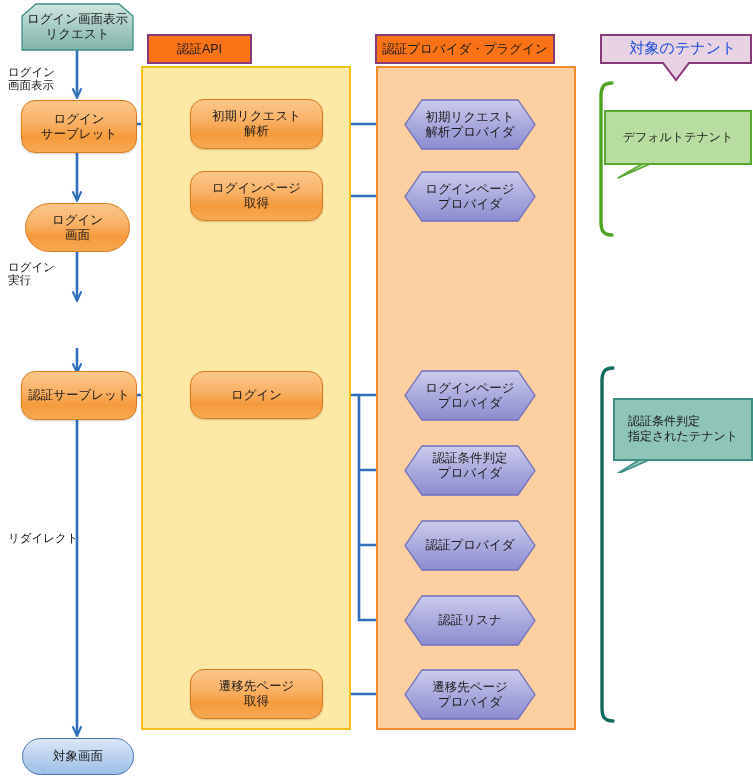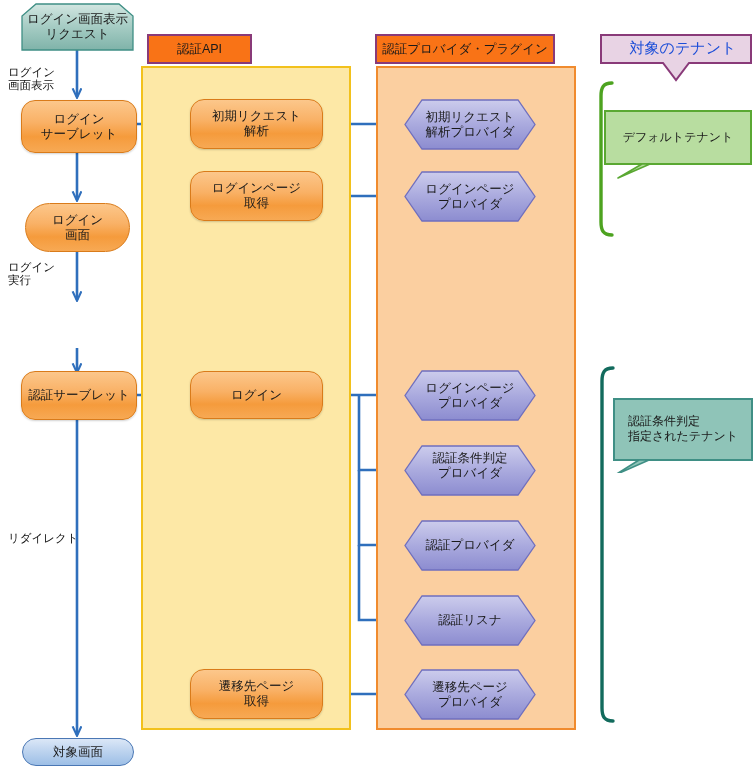--- a/index.html
+++ b/index.html
@@ -216,21 +216,21 @@
   <div class="node stadium" style="left:25px;top:203px;width:105px;height:49px;">
     <span>ログイン
 画面</span>
   </div>
 
 
   <div class="node proc" style="left:21px;top:371px;width:116px;height:49px;">
     <span>認証サーブレット</span>
   </div>
 
-  <div class="node stadium-blue" style="left:22px;top:738px;width:112px;height:28px;">
+  <div class="node stadium-blue" style="left:22px;top:738px;width:112px;height:37px;">
     <span>対象画面</span>
   </div>
 
   <div class="edge-label" style="left:8px;top:66px;">ログイン
 画面表示</div>
   <div class="edge-label" style="left:8px;top:261px;">ログイン
 実行</div>
   <div class="edge-label" style="left:8px;top:532px;">リダイレクト</div>
 
   <div class="node proc" style="left:190px;top:99px;width:133px;height:50px;">

